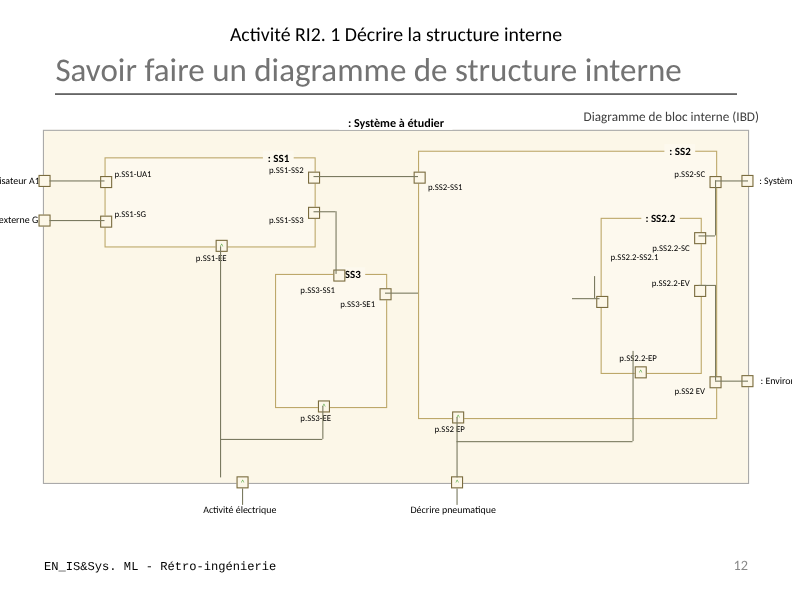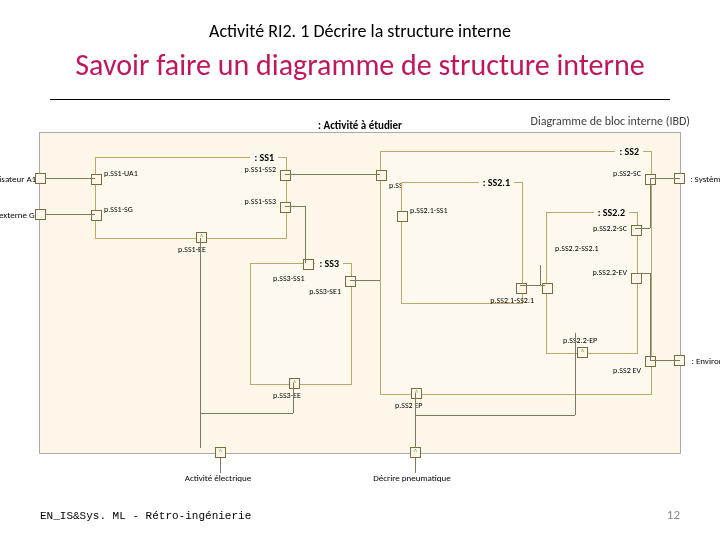--- a/index.html
+++ b/index.html
@@ -12,26 +12,25 @@
     position: relative;
     overflow: hidden;
   }
   .subtitle {
     text-align: center;
     font-size: 18px;
     margin-top: 20px;
     color: #000;
   }
   .title {
-    text-align: center;
     font-size: 30px;
     margin-top: 4px;
-    color: #be185d;
+    color: #737373;
     border-bottom: 1px solid #000;
-    padding-bottom: 16px;
+    padding-bottom: 2px;
     width: 86%;
     margin-left: 7%;
   }
   .ibd-label {
     text-align: right;
     font-size: 12px;
     color: #404040;
     margin: 14px 30px 4px 0;
   }
   .diagram {
@@ -60,21 +59,21 @@
     padding: 0 8px;
   }
   .block {
     position: absolute;
     border: 1px solid #bda86a;
     background: #fdf9ee;
   }
   .block-title {
     position: absolute;
     top: -7px;
-    right: 8px;
+    right: 19px;
     font-size: 10px;
     font-weight: bold;
     background: #fdf9ee;
     padding: 0 4px;
   }
   .port {
     position: absolute;
     width: 9px;
     height: 9px;
     background: #fcf7e8;
@@ -117,21 +116,21 @@
   }
 </style>
 </head>
 <body>
 
 <div class="subtitle">Activité RI2. 1 Décrire la structure interne</div>
 <div class="title">Savoir faire un diagramme de structure interne</div>
 <div class="ibd-label">Diagramme de bloc interne (IBD)</div>
 
 <div class="diagram">
-  <div class="system-title">: Activité à étudier</div>
+  <div class="system-title">: Système à étudier</div>
 
   <div class="ext-label" style="left:-58px;top:40px">: Utilisateur A1</div>
   <div class="ext-label" style="left:-78px;top:76px">: Système externe G</div>
   <div class="ext-label" style="right:-82px;top:40px">: Système externe C</div>
   <div class="ext-label" style="right:-72px;top:222px">: Environnement</div>
 
   <div class="port" style="left:-5px;top:40px"></div>
   <div class="port" style="left:-5px;top:76px"></div>
   <div class="port" style="right:-5px;top:40px"></div>
   <div class="port" style="right:-5px;top:222px"></div>
@@ -145,21 +144,21 @@
 
   <div class="block" style="left:55px;top:24px;width:190px;height:80px">
     <div class="block-title">: SS1</div>
     <div class="port" style="left:-5px;top:16px"></div>
     <div class="port-lbl" style="left:8px;top:10px">p.SS1-UA1</div>
     <div class="port" style="left:-5px;top:52px"></div>
     <div class="port-lbl" style="left:8px;top:46px">p.SS1-SG</div>
     <div class="port" style="right:-5px;top:12px"></div>
     <div class="port-lbl" style="right:10px;top:6px">p.SS1-SS2</div>
     <div class="port" style="right:-5px;top:44px"></div>
-    <div class="port-lbl" style="right:10px;top:38px">p.SS1-SS3</div>
+    <div class="port-lbl" style="right:10px;top:52px">p.SS1-SS3</div>
     <div class="port" style="left:100px;bottom:-5px">^</div>
     <div class="port-lbl" style="left:82px;bottom:-16px">p.SS1-EE</div>
   </div>
 
   <div class="block" style="left:210px;top:130px;width:100px;height:120px">
     <div class="block-title">: SS3</div>
     <div class="port" style="left:52px;top:-5px"></div>
     <div class="port-lbl" style="left:22px;top:9px">p.SS3-SS1</div>
     <div class="port" style="right:-5px;top:12px"></div>
     <div class="port-lbl" style="right:10px;top:22px">p.SS3-SE1</div>
@@ -171,32 +170,25 @@
     <div class="block-title">: SS2</div>
     <div class="port" style="left:-5px;top:18px"></div>
     <div class="port-lbl" style="left:8px;top:28px">p.SS2-SS1</div>
     <div class="port" style="right:-5px;top:22px"></div>
     <div class="port-lbl" style="right:10px;top:16px">p.SS2-SC</div>
     <div class="port" style="left:30px;bottom:-5px">^</div>
     <div class="port-lbl" style="left:14px;bottom:-16px">p.SS2 EP</div>
     <div class="port" style="right:-5px;top:204px"></div>
     <div class="port-lbl" style="right:10px;top:213px">p.SS2 EV</div>
 
-    <div class="block" style="left:20px;top:30px;width:120px;height:120px">
-      <div class="block-title">: SS2.1</div>
-      <div class="port" style="left:-5px;top:28px"></div>
-      <div class="port-lbl" style="left:8px;top:22px">p.SS2.1-SS1</div>
-      <div class="port" style="right:-5px;top:100px"></div>
-      <div class="port-lbl" style="right:-12px;top:112px">p.SS2.1-SS2.1</div>
-    </div>
 
     <div class="block" style="left:165px;top:60px;width:90px;height:140px">
       <div class="block-title">: SS2.2</div>
       <div class="port" style="right:-5px;top:12px"></div>
-      <div class="port-lbl" style="right:10px;top:10px">p.SS2.2-SC</div>
+      <div class="port-lbl" style="right:10px;top:22px">p.SS2.2-SC</div>
       <div class="port" style="left:-5px;top:70px"></div>
       <div class="port-lbl" style="left:8px;top:30px">p.SS2.2-SS2.1</div>
       <div class="port" style="right:-5px;top:60px"></div>
       <div class="port-lbl" style="right:10px;top:54px">p.SS2.2-EV</div>
       <div class="port" style="left:30px;bottom:-5px">^</div>
       <div class="port-lbl" style="left:16px;bottom:8px">p.SS2.2-EP</div>
     </div>
   </div>
 
   <div class="conn" style="left:5px;top:45px;width:50px;height:1px"></div>

